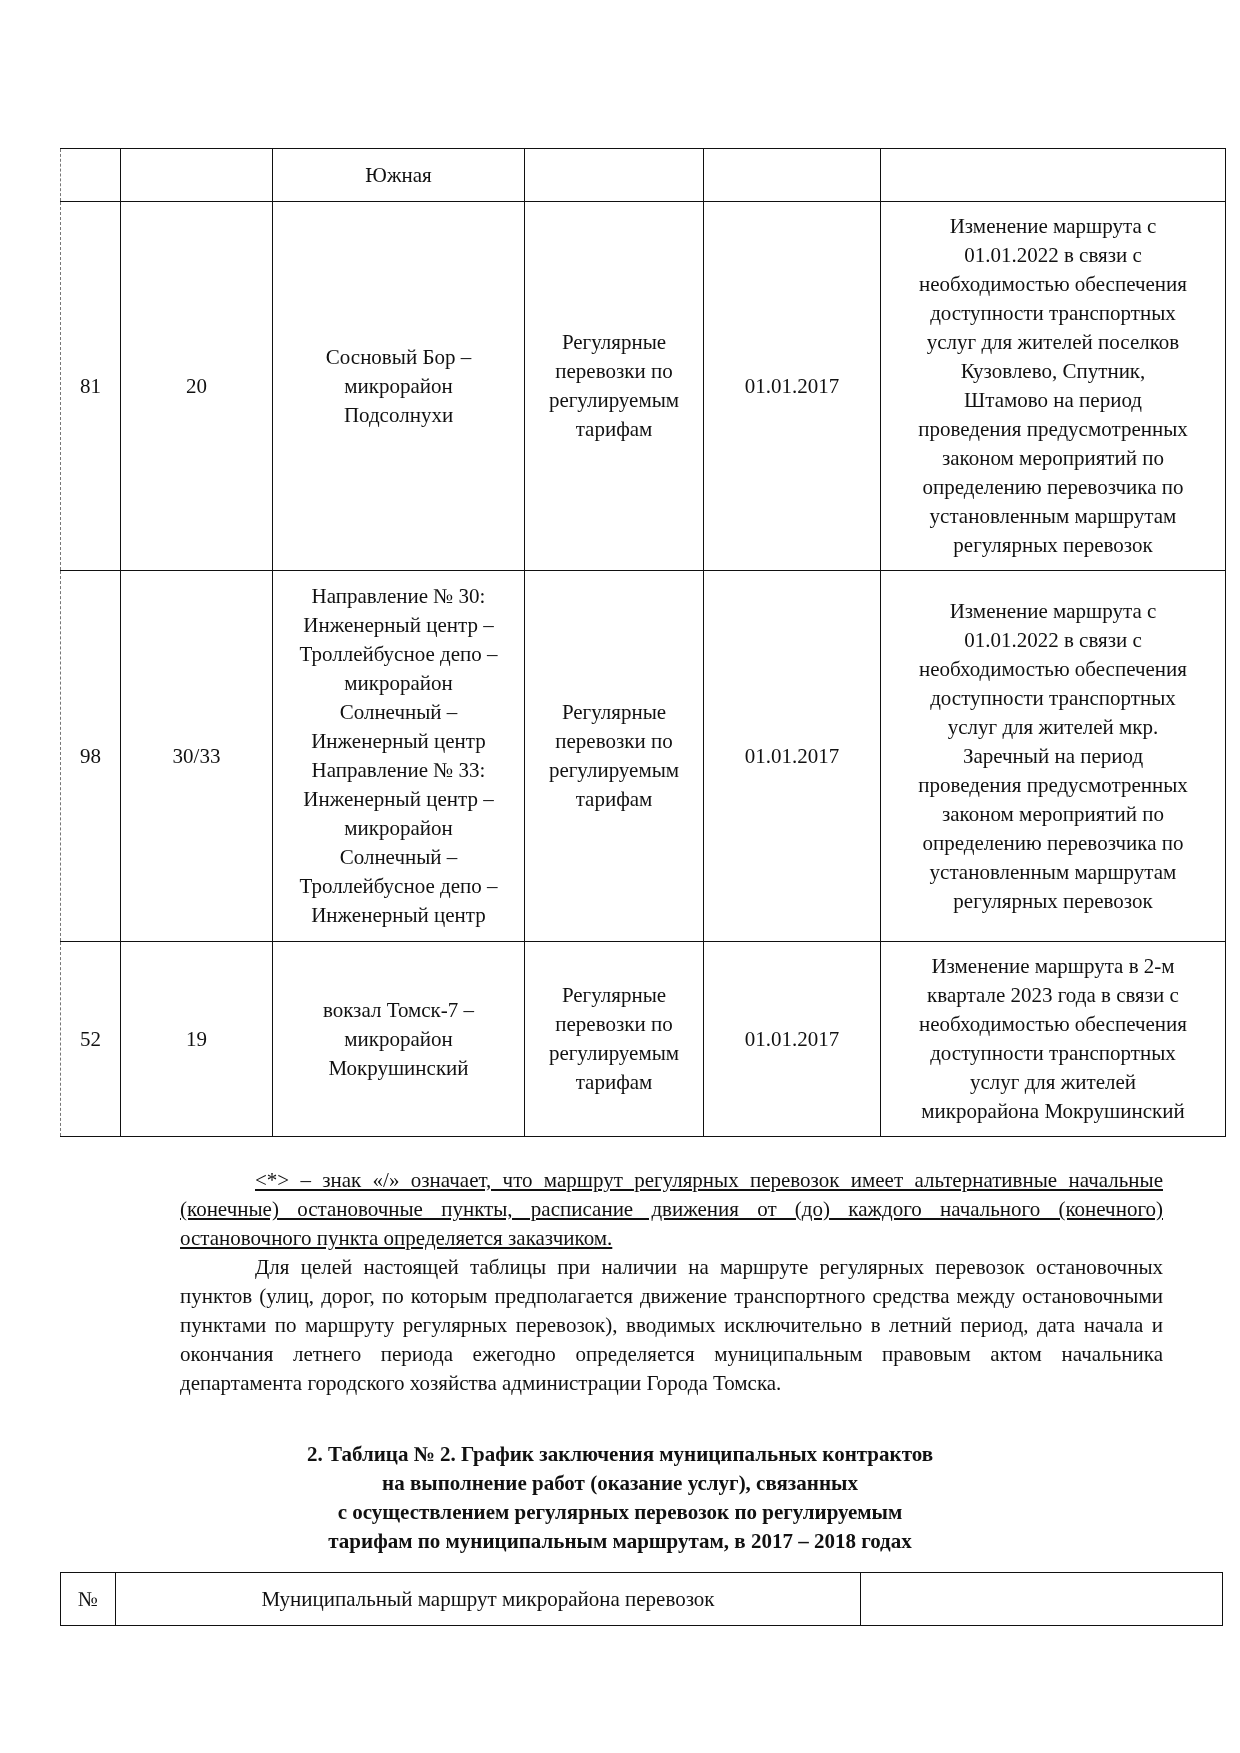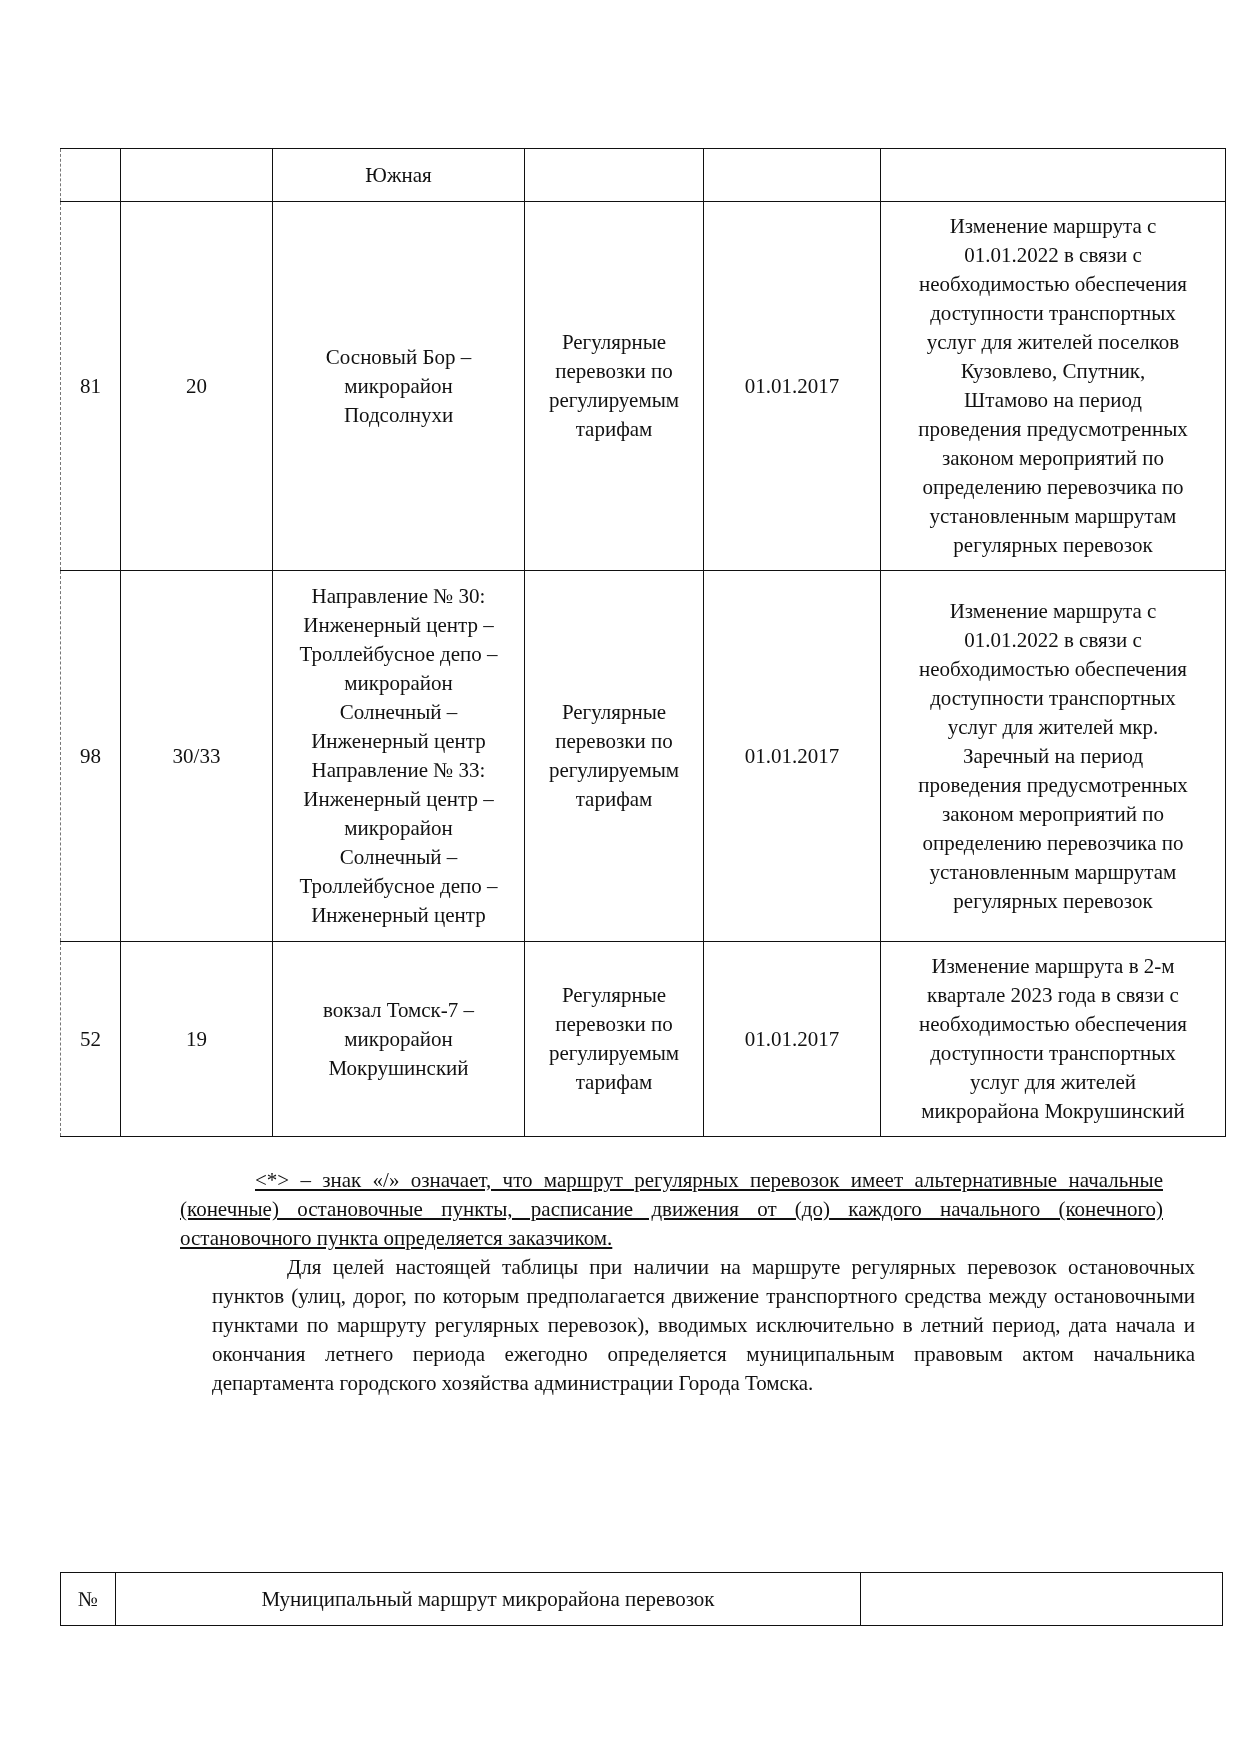--- a/index.html
+++ b/index.html
@@ -11,21 +11,21 @@
              table-layout: fixed; width: 1165px; margin-top: 28px; }
   table.t1 td { border: 1.5px solid #111; text-align: center; vertical-align: middle;
                 font-size: 21px; line-height: 29px; padding: 0 4px; }
   table.t1 td.first { border-left: 1px dashed #777; text-align: center; }
   .c-route { white-space: pre-line; }
   .c-note { white-space: pre-line; }
 
   .para { position: absolute; left: 180px; width: 983px; font-size: 21px; line-height: 29px;
           text-align: justify; text-indent: 75px; }
   .para1 { top: 1145px; text-decoration: underline; }
-  .para2 { top: 1232px; margin-left: 32px; }
+  .para2 { top: 1232px; }
 
   .title { position: absolute; left: 120px; width: 1000px; top: 1440px; text-align: center;
            font-weight: bold; font-size: 21px; line-height: 29px; white-space: pre-line; }
 
   table.t2 { position: absolute; left: 60px; top: 1572px; border-collapse: collapse;
              table-layout: fixed; width: 1162px; }
   table.t2 td { border: 1.5px solid #111; height: 50px; text-align: center; vertical-align: middle;
                 font-size: 21px; }
 </style>
 </head>
@@ -124,20 +124,24 @@
 доступности транспортных
 услуг для жителей
 микрорайона Мокрушинский</td>
     </tr>
   </tbody>
     </table>
 
   <p class="para para1">&lt;*&gt; – знак «/» означает, что маршрут регулярных перевозок имеет альтернативные начальные (конечные) остановочные пункты, расписание движения от (до) каждого начального (конечного) остановочного пункта определяется заказчиком.</p>
   <p class="para para2">Для целей настоящей таблицы при наличии на маршруте регулярных перевозок остановочных пунктов (улиц, дорог, по которым предполагается движение транспортного средства между остановочными пунктами по маршруту регулярных перевозок), вводимых исключительно в летний период, дата начала и окончания летнего периода ежегодно определяется муниципальным правовым актом начальника департамента городского хозяйства администрации Города Томска.</p>
 
+  <div class="title">2. Таблица № 2. График заключения муниципальных контрактов
+на выполнение работ (оказание услуг), связанных
+с осуществлением регулярных перевозок по регулируемым
+тарифам по муниципальным маршрутам, в 2017 – 2018 годах</div>
 
   <table class="t2">
     <colgroup>
       <col style="width:55px">
         <col style="width:745px">
         <col style="width:362px">
     </colgroup>
     <tbody>
         <tr>
       <td>№</td>

